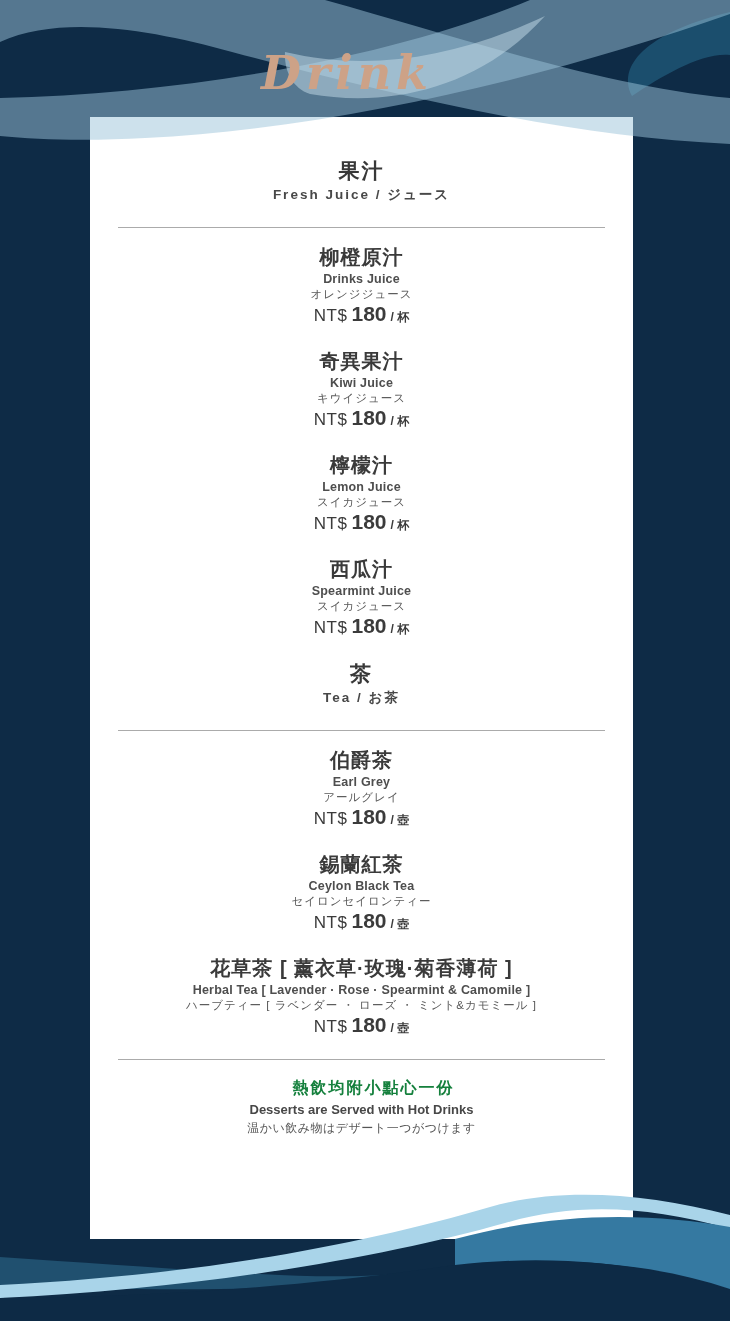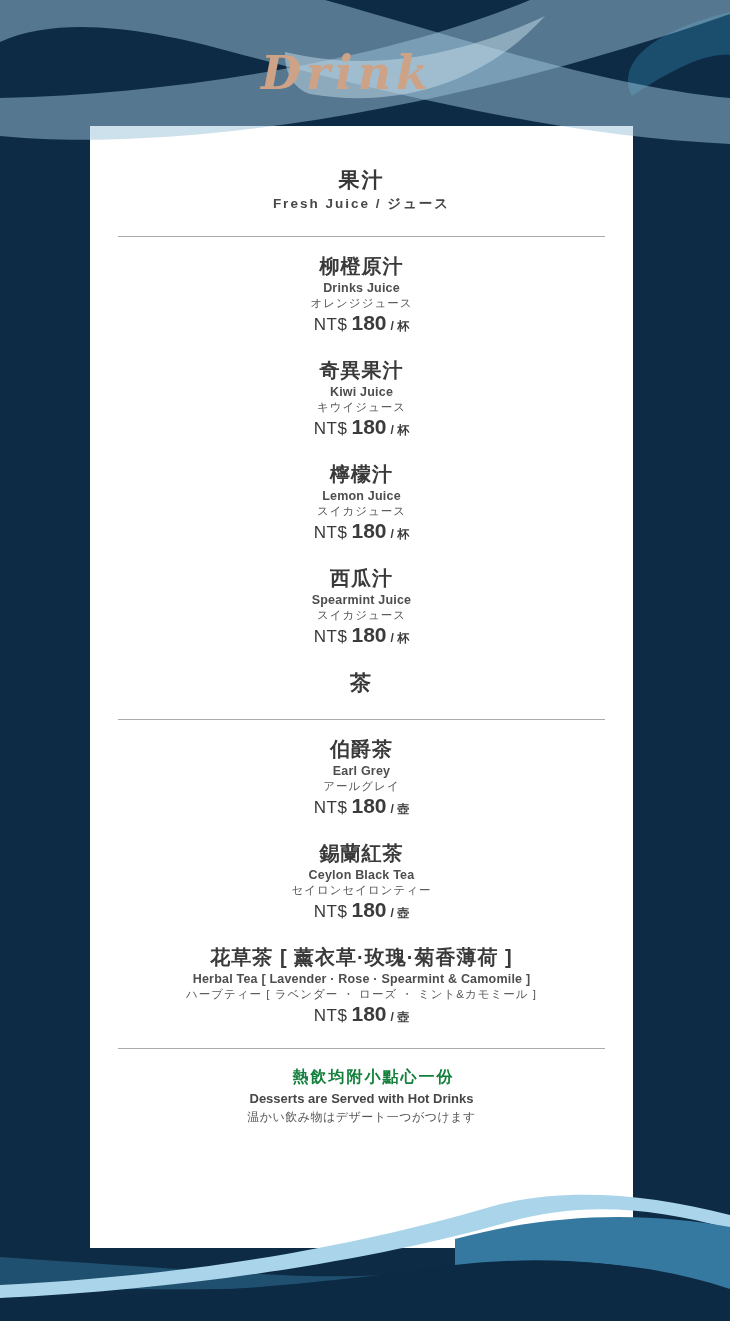--- a/index.html
+++ b/index.html
@@ -14,21 +14,21 @@
   .script-title{
     position:absolute;top:46px;left:347px;transform:translateX(-50%);
     z-index:4;
     font-family:"DejaVu Serif","Liberation Serif",serif;
     font-style:italic;font-weight:700;
     font-size:46px;letter-spacing:5px;color:#cda287;
     white-space:nowrap;
   }
   
   .card{
-    position:absolute;left:90px;top:126px;width:543px;height:1122px;
+    position:absolute;left:90px;top:117px;width:543px;height:1122px;
     background:#ffffff;z-index:1;
     box-sizing:border-box;padding-top:40px;
     text-align:center;color:#3b3b3b;
   }
   .section-head{margin-bottom:22px;}
   .section-title{font-size:21px;line-height:28px;font-weight:600;letter-spacing:2px;color:#383838;}
   .section-subtitle{font-size:13.5px;line-height:20px;font-weight:600;letter-spacing:2px;color:#484848;}
   .divider{width:487px;margin:0 auto 16px auto;border-top:1px solid #ababab;height:0;}
   .menu-item{margin-bottom:19px;}
   .item-name{font-size:20px;line-height:27px;font-weight:600;letter-spacing:1px;color:#3a3a3a;}
@@ -94,20 +94,21 @@
     <div class="item-name">西瓜汁</div>
     <div class="item-en">Spearmint Juice</div>
     <div class="item-jp">スイカジュース</div>
     <div class="item-price">
       <span class="price-currency">NT$</span><span class="price-amount">180</span><span class="price-unit">/ 杯</span>
     </div>
   </div>
 
   <div class="section-head">
     <div class="section-title">茶</div>
+    <div class="section-subtitle">Tea / お茶</div>
   </div>
   <div class="divider"></div>
 
   <div class="menu-item">
     <div class="item-name">伯爵茶</div>
     <div class="item-en">Earl Grey</div>
     <div class="item-jp">アールグレイ</div>
     <div class="item-price">
       <span class="price-currency">NT$</span><span class="price-amount">180</span><span class="price-unit">/ 壺</span>
     </div>

